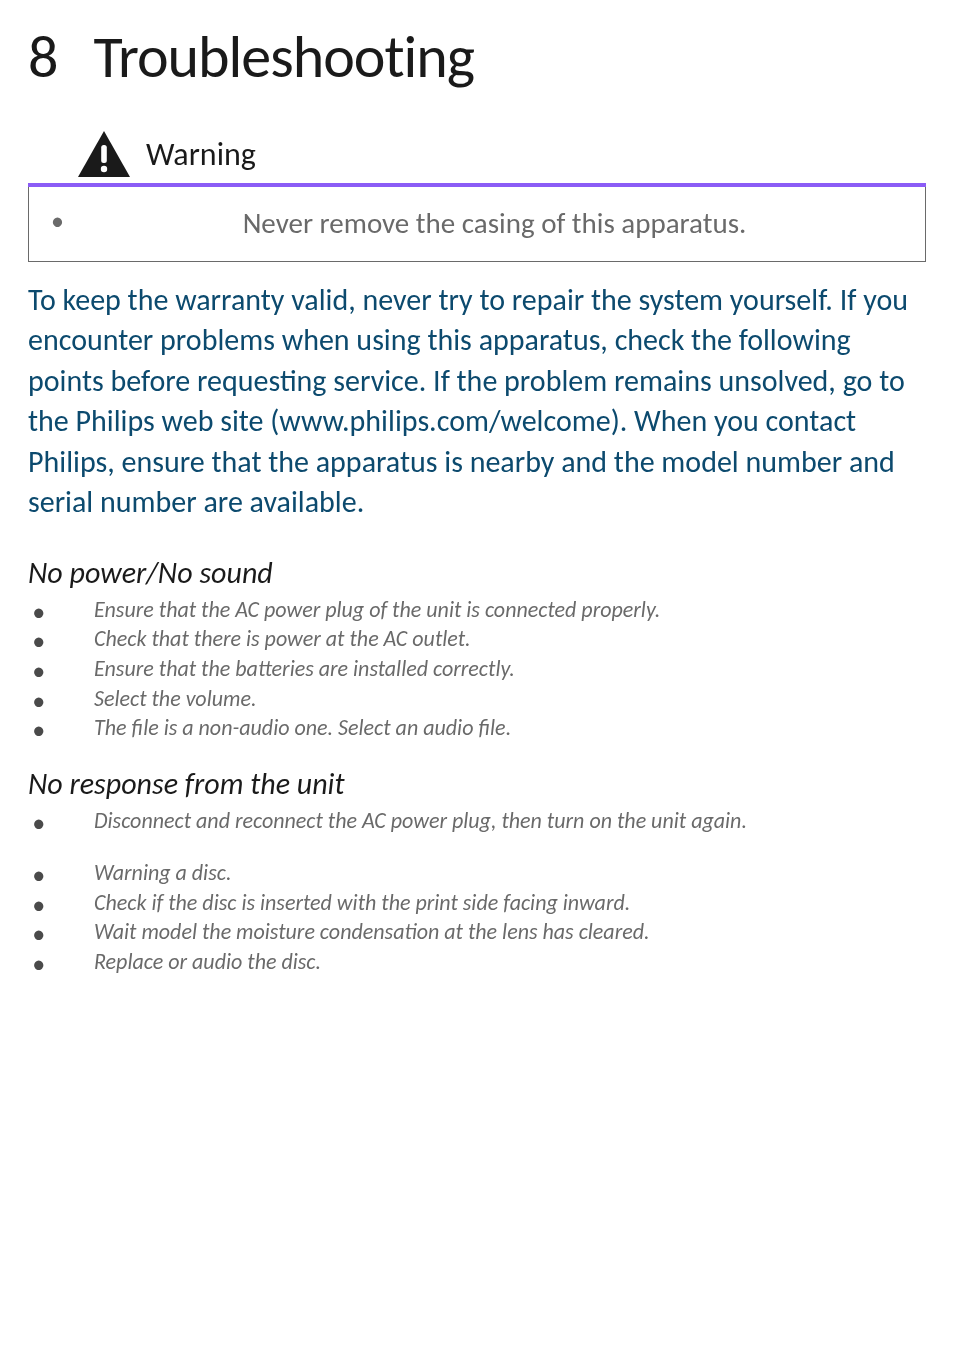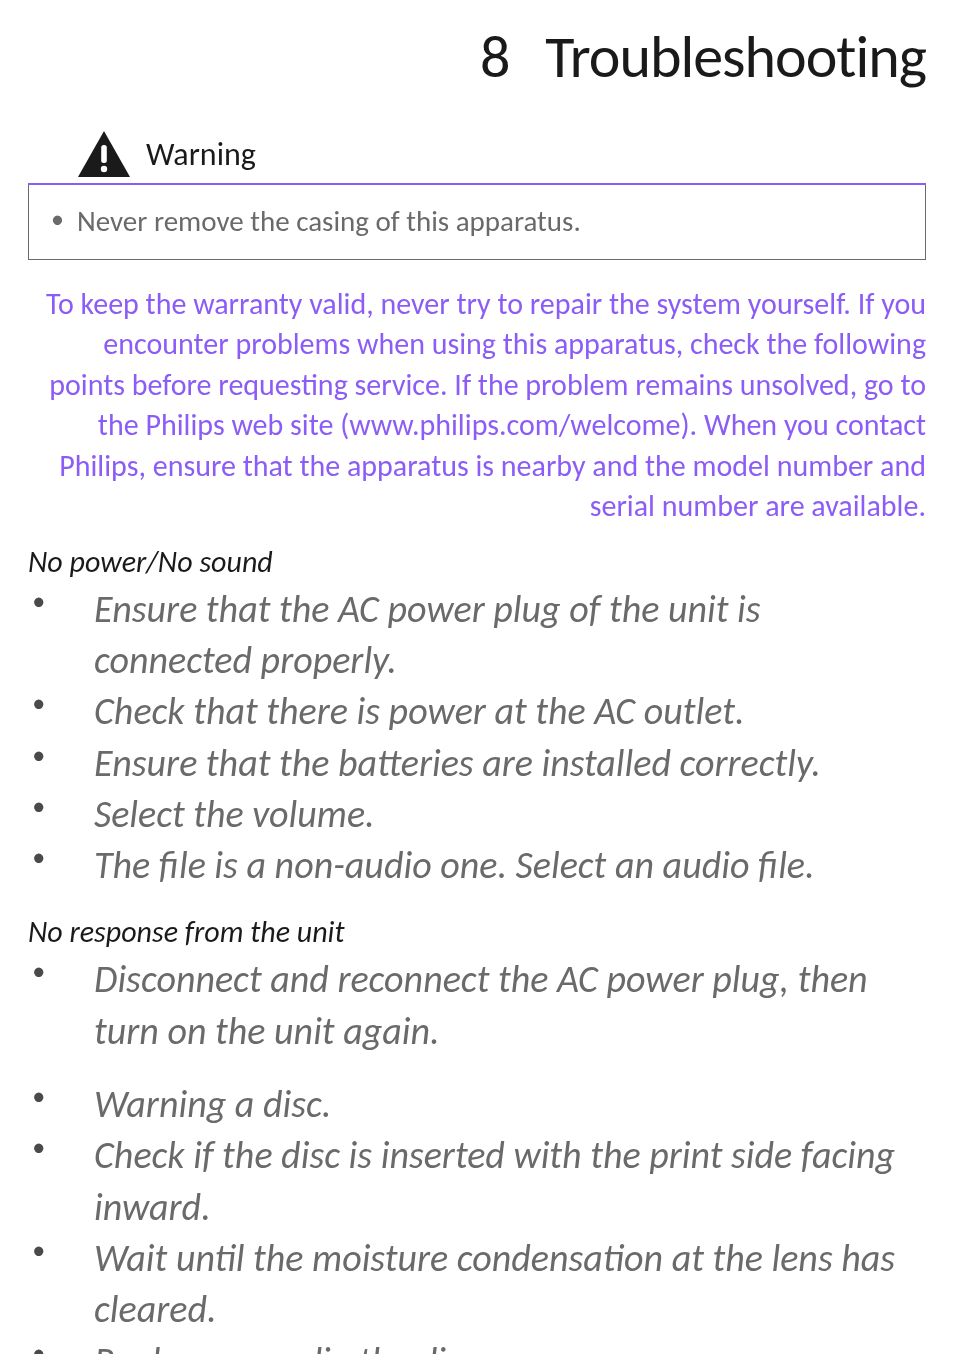--- a/index.html
+++ b/index.html
@@ -15,91 +15,90 @@
     color: #4a4a4a;
     padding: 20px 28px 20px 28px;
     font-weight: 300;
   }
   h1 {
     font-size: 60px;
     font-weight: 400;
     color: #1a1a1a;
     margin-bottom: 36px;
     letter-spacing: -1px;
-    text-align: right;
   }
   .chapter-num {
     display: inline-block;
     margin-right: 36px;
   }
   .warning-header {
     display: flex;
     align-items: center;
-    border-bottom: 2px solid #8b5cf6;
+    border-bottom: 4px solid #8b5cf6;
     padding-bottom: 4px;
     margin-bottom: 0;
     width: 100%;
     padding-left: 48px;
   }
   .warning-icon {
     width: 56px;
     height: 50px;
     margin-right: 14px;
     flex-shrink: 0;
   }
   .warning-title {
     font-size: 32px;
     color: #1a1a1a;
     font-weight: 400;
   }
   .warning-box {
     border: 1.5px solid #6a6a6a;
     border-top: none;
     padding: 18px 13px 18px 20px;
-    margin-bottom: 24px;
+    margin-bottom: 18px;
+    text-align: center;
   }
   .warning-box ul {
     list-style: none;
   }
   .warning-box li {
     font-size: 29px;
     color: #6a6a6a;
     position: relative;
     padding-left: 28px;
     line-height: 1.3;
   }
   .warning-box li::before {
     content: "•";
     position: absolute;
     left: 2px;
     top: 0;
     font-size: 26px;
   }
   .intro-para {
     font-size: 30px;
-    color: #8b5cf6;
+    color: #0c4a6e;
     line-height: 1.35;
-    margin-bottom: 16px;
-    text-align: right;
+    margin-bottom: 31px;
   }
   .section {
     margin-bottom: 22px;
     font-style: italic;
   }
   .section-title {
     font-size: 30px;
     color: #1a1a1a;
     font-weight: 400;
     margin-bottom: 4px;
   }
   .section ul {
     list-style: none;
   }
   .section li {
-    font-size: 38px;
+    font-size: 22px;
     color: #6a6a6a;
     position: relative;
     padding-left: 66px;
     line-height: 1.35;
     margin-bottom: 0px;
   }
   .section li::before {
     content: "•";
     position: absolute;
     left: 4px;
@@ -147,16 +146,16 @@
   <div class="section-title">No response from the unit</div>
   <ul>
     <li>Disconnect and reconnect the AC power plug, then turn on the unit again.</li>
   </ul>
 </div>
 
 <div class="section">
   <ul>
     <li>Warning a disc.</li>
     <li>Check if the disc is inserted with the print side facing inward.</li>
-    <li>Wait until the moisture condensation at the lens has cleared.</li>
+    <li>Wait model the moisture condensation at the lens has cleared.</li>
     <li>Replace or audio the disc.</li>
   </ul>
 </div>
 
 </body></html>

